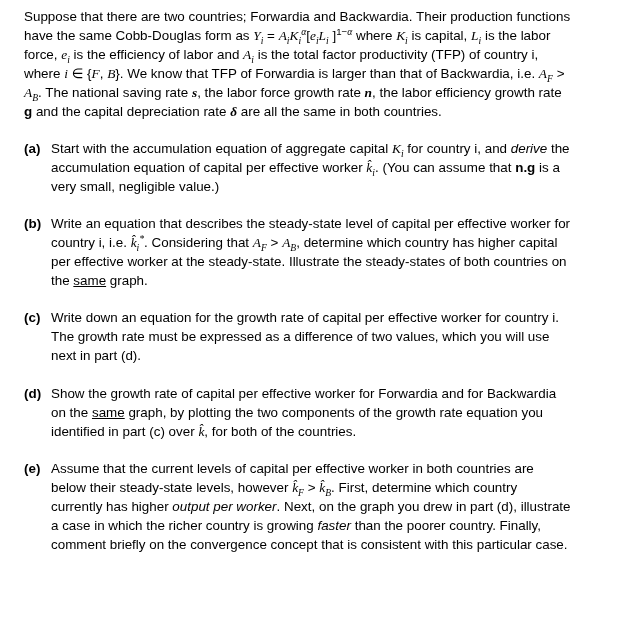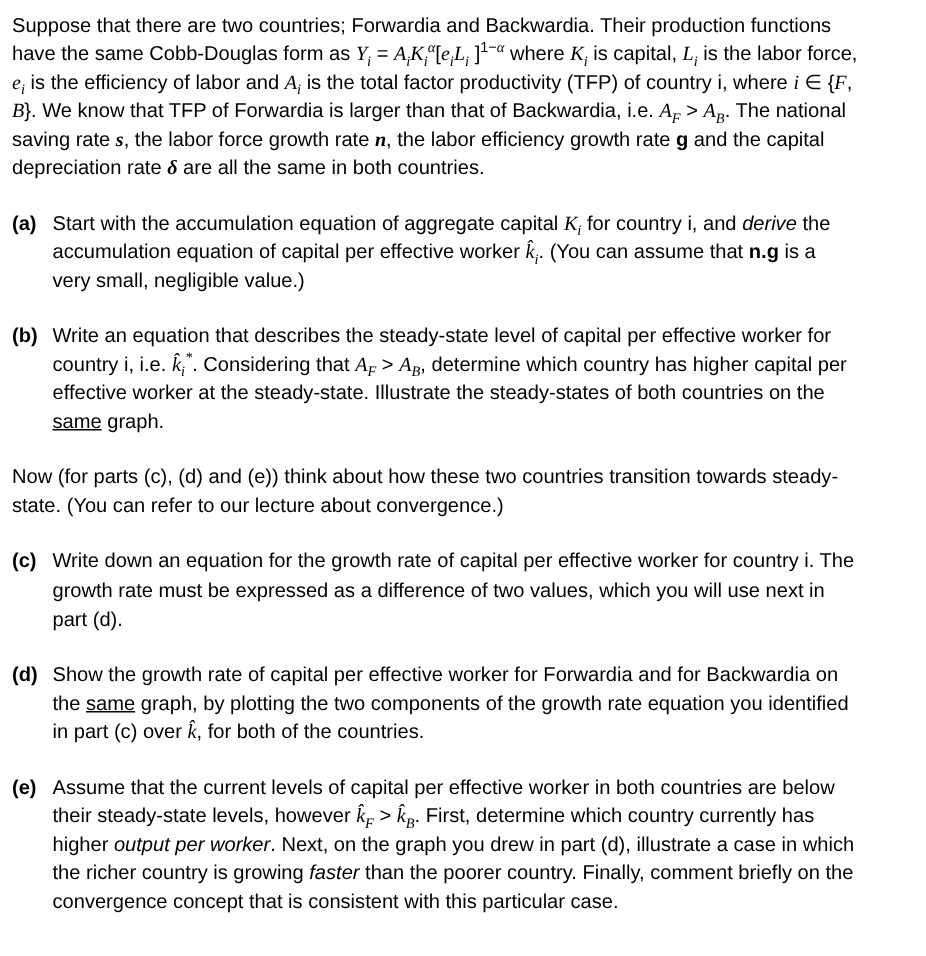--- a/index.html
+++ b/index.html
@@ -1,20 +1,20 @@
 <!DOCTYPE html>
 <html><head>
 <meta charset="utf-8">
 <style>
   html, body { margin: 0; padding: 0; background: #ffffff; }
   .doc {
     box-sizing: border-box;
     width: 581px;
     min-height: 637px;
-    padding: 7px 9px 10px 8px;
+    padding: 7px 9px 10px 24px;
     font-family: "Liberation Sans", sans-serif;
     font-size: 13.4px;
     line-height: 1.42;
     color: #000000;
     background: #ffffff;
   }
   .para { margin: 0 0 18px 0; }
   .item { display: flex; margin: 0 0 18px 0; }
   .item:last-child { margin-bottom: 0; }
   .item .label { flex: 0 0 27px; font-weight: bold; }
@@ -36,21 +36,20 @@
   <div class="item">
     <span class="label">(a)</span>
     <div class="itext">Start with the accumulation equation of aggregate capital <i>K<sub>i</sub></i> for country i, and <em>derive</em> the accumulation equation of capital per effective worker <i>k̂<sub>i</sub></i>. (You can assume that <b>n.g</b> is a very small, negligible value.)</div>
   </div>
 
   <div class="item">
     <span class="label">(b)</span>
     <div class="itext">Write an equation that describes the steady-state level of capital per effective worker for country i, i.e. <i>k̂<sub>i</sub><sup>*</sup></i>. Considering that <i>A<sub>F</sub></i> &gt; <i>A<sub>B</sub></i>, determine which country has higher capital per effective worker at the steady-state. Illustrate the steady-states of both countries on the <u>same</u> graph.</div>
   </div>
 
-  <p class="para">Now (for parts (c), (d) and (e)) think about how these two countries transition towards steady-state. (You can refer to our lecture about convergence.)</p>
 
   <div class="item">
     <span class="label">(c)</span>
     <div class="itext">Write down an equation for the growth rate of capital per effective worker for country i. The growth rate must be expressed as a difference of two values, which you will use next in part (d).</div>
   </div>
 
   <div class="item">
     <span class="label">(d)</span>
     <div class="itext">Show the growth rate of capital per effective worker for Forwardia and for Backwardia on the <u>same</u> graph, by plotting the two components of the growth rate equation you identified in part (c) over <i>k̂</i>, for both of the countries.</div>
   </div>

